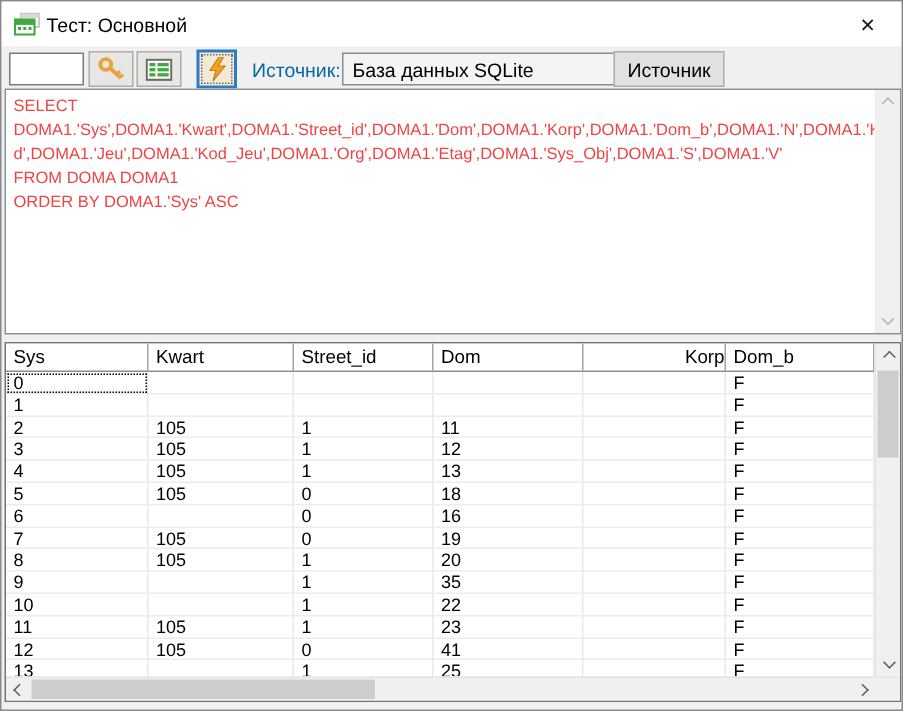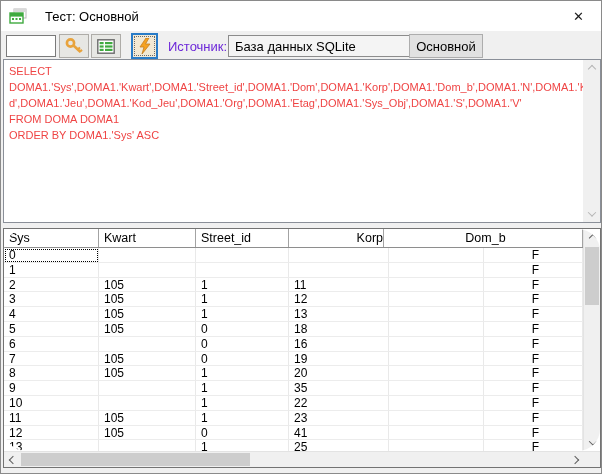--- a/index.html
+++ b/index.html
@@ -8,21 +8,21 @@
   .window {
     position:relative; width:602px; height:474px;
     background:#f0f0f0; border:1px solid #8a8a8a; overflow:hidden;
   }
   
   .titlebar {
     position:absolute; left:0; top:0; width:600px; height:30px;
     background:#ffffff; display:flex; align-items:center;
   }
   .title-icon { margin-left:8px; width:18px; height:16px; }
-  .title-text { margin-left:18px; font-size:13px; color:#000; }
+  .title-text { margin-left:4px; font-size:13px; color:#000; }
   .close-btn {
     position:absolute; right:0; top:0; width:45px; height:30px;
     display:flex; align-items:center; justify-content:center;
     font-size:13px; color:#1a1a1a; cursor:default;
   }
   
   .toolbar { position:absolute; left:0; top:30px; width:600px; height:29px; background:#f0f0f0; }
   .filter-input {
     position:absolute; left:5px; top:4px; width:50px; height:22px;
     border:1px solid #7a7a7a; background:#fff; font-size:12px; padding:0 3px;
@@ -36,21 +36,21 @@
   .tb-btn.key { left:58px; }
   .tb-btn.grid { left:90px; }
   .tb-btn.bolt {
     left:130px; width:27px; height:26px; top:2px;
     background:#f3e9d4; border:2px solid #2a7cc7;
   }
   .bolt-inner {
     width:21px; height:20px; border:1px dotted #6b6b6b;
     display:flex; align-items:center; justify-content:center;
   }
-  .src-label { position:absolute; left:167px; top:8px; font-size:13px; color:#6d28d9; }
+  .src-label { position:absolute; left:167px; top:8px; font-size:13px; color:#0369a1; }
   .combo {
     position:absolute; left:227px; top:4px; width:202px; height:22px;
     background:#f4f4f4; border:1px solid #8c8c8c;
     display:flex; align-items:center; font-size:13px; color:#000;
   }
   .combo-text { flex:1; padding-left:6px; white-space:nowrap; overflow:hidden; }
   .combo-arrow { width:22px; display:flex; align-items:center; justify-content:center; }
   .chev { width:7px; height:7px; border-right:1.4px solid #444; border-bottom:1.4px solid #444; }
   .chev.down { transform:rotate(45deg) translate(-1px,-1px); }
   .chev.up { transform:rotate(-135deg); }
@@ -79,36 +79,36 @@
   }
   .sb-arrow {
     position:absolute; left:0; width:17px; height:17px;
     display:flex; align-items:center; justify-content:center;
   }
   
   .grid-panel {
     position:absolute; left:2px; top:227px; width:598px; height:240px;
     background:#fff; border:1px solid #737373; display:flex; flex-direction:column;
   }
-  .grid-main { flex:1; display:flex; overflow:hidden;border-radius:22px; }
+  .grid-main { flex:1; display:flex; overflow:hidden; }
   .grid-content { width:579px; display:flex; flex-direction:column; overflow:hidden; }
   .ghead { display:flex; height:19px; background:#fff; border-bottom:1px solid #8e8e8e; flex:none; }
   .hcell {
     font-size:12.5px; color:#000; padding:2px 0 0 5px;
     border-right:1px solid #a3a3a3; white-space:nowrap; overflow:hidden;
   }
   .grows { flex:1; overflow:hidden; }
   .grow { display:flex; height:14.8px; flex:none; }
   .gcell {
     font-size:12px; line-height:13.5px; color:#000; padding:1px 0 0 5px;
     border-right:1px solid #e9e9e9; border-bottom:1px solid #ececec;
     white-space:nowrap; overflow:hidden;
   }
   .col0 { width:95px; } .col1 { width:97px; } .col2 { width:93px; }
-  .col3 { width:100px; } .col4 { width:95px;text-align:right; } .col5 { flex:1;text-align:center; }
+  .col3 { width:100px; } .col4 { width:95px;text-align:right; } .col5 { flex:1; }
   .gcell.focused { outline:1px dotted #000; outline-offset:-2px; }
   .grid-vscroll { width:17px; background:#f0f0f0; position:relative; border-left:1px solid #e3e3e3; }
   .vthumb { position:absolute; left:1px; right:1px; top:18px; height:58px; background:#cdcdcd; }
   .grid-hscroll { height:16px; background:#f0f0f0; border-top:1px solid #e3e3e3; position:relative; flex:none; }
   .hthumb { position:absolute; top:1px; bottom:1px; left:17px; width:229px; background:#cdcdcd; }
   .hs-arrow {
     position:absolute; top:0; width:17px; height:16px;
     display:flex; align-items:center; justify-content:center;
   }
   
@@ -161,21 +161,21 @@
         </svg>
       </div>
     </div>
     <span class="src-label">Источник:</span>
     <div class="combo">
       <span class="combo-text">База данных SQLite</span>
       <span class="combo-arrow">
           <span class="chev down"></span>
         </span>
     </div>
-    <button class="close-query-btn">Основной</button>
+    <button class="close-query-btn">Источник</button>
   </div>
 
   <div class="sql-box">
     <div class="sql-text">SELECT
 DOMA1.'Sys',DOMA1.'Kwart',DOMA1.'Street_id',DOMA1.'Dom',DOMA1.'Korp',DOMA1.'Dom_b',DOMA1.'N',DOMA1.'Ko
 d',DOMA1.'Jeu',DOMA1.'Kod_Jeu',DOMA1.'Org',DOMA1.'Etag',DOMA1.'Sys_Obj',DOMA1.'S',DOMA1.'V'
 FROM DOMA DOMA1
 ORDER BY DOMA1.'Sys' ASC</div>
     <div class="vscroll-edit">
       <div class="sb-arrow" style="top:0;">
@@ -187,20 +187,21 @@
     </div>
   </div>
 
   <div class="grid-panel">
     <div class="grid-main">
       <div class="grid-content">
         <div class="ghead">
           <div class="hcell col0">Sys</div>
           <div class="hcell col1">Kwart</div>
           <div class="hcell col2">Street_id</div>
+          <div class="hcell col3">Dom</div>
           <div class="hcell col4">Korp</div>
           <div class="hcell col5">Dom_b</div>
         </div>
         <div class="grows">
             <div class="grow">
               <div class="gcell col0 focused">0</div>
               <div class="gcell col1"></div>
               <div class="gcell col2"></div>
               <div class="gcell col3"></div>
               <div class="gcell col4"></div>

